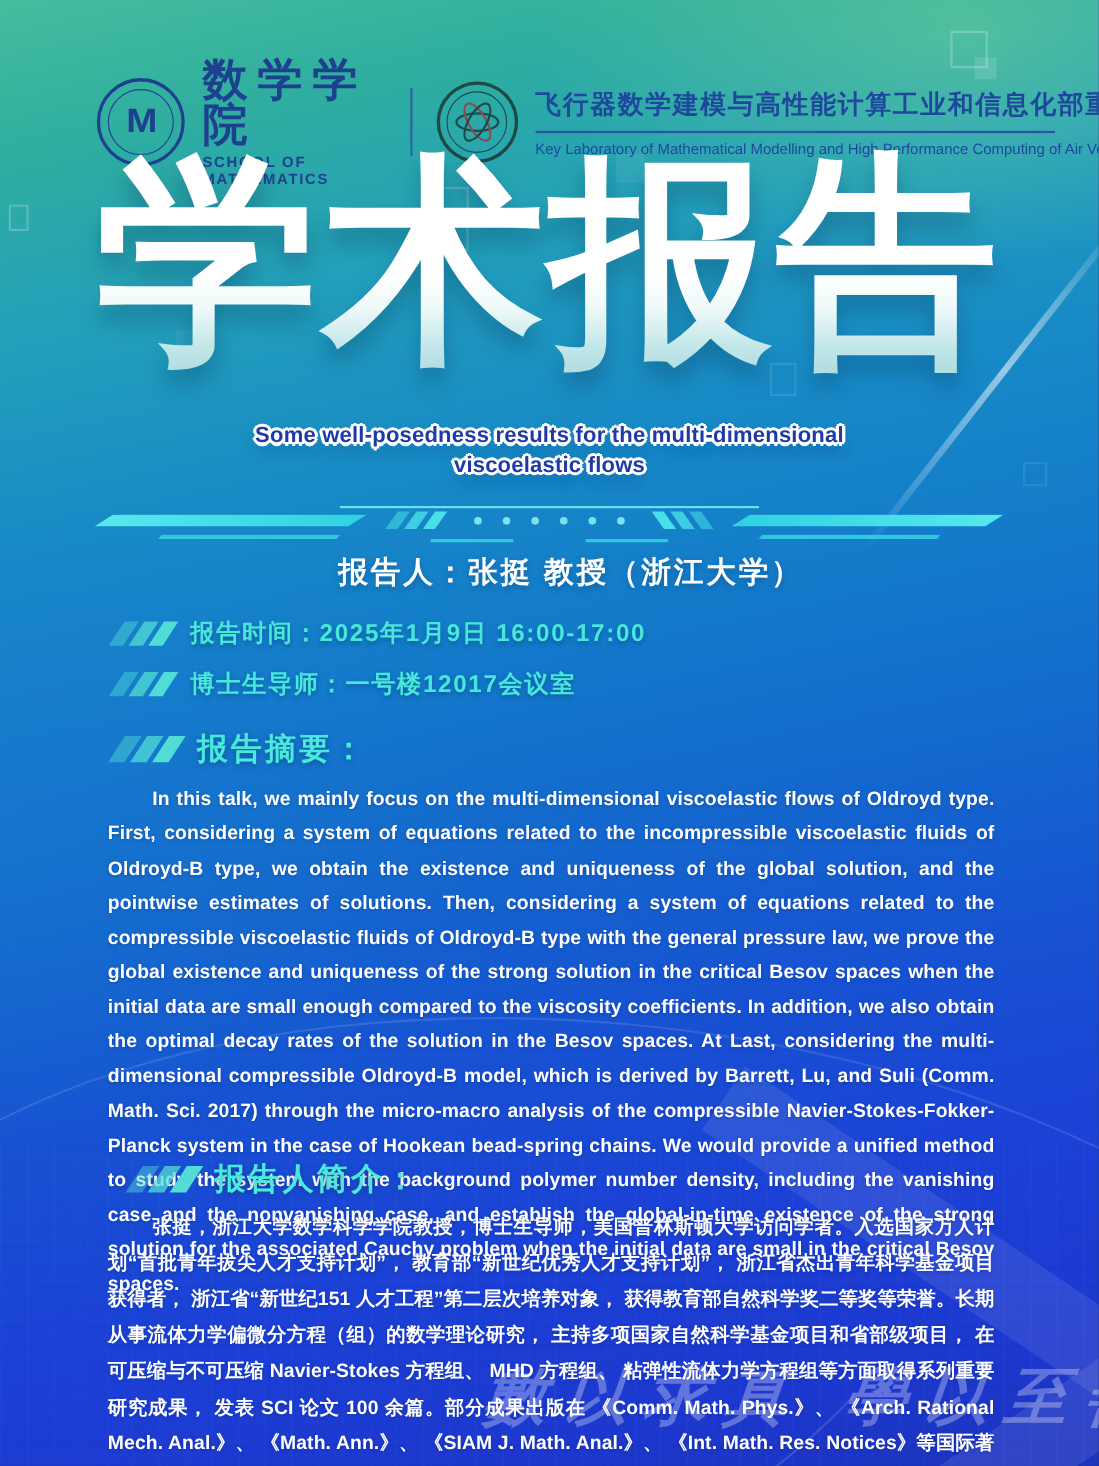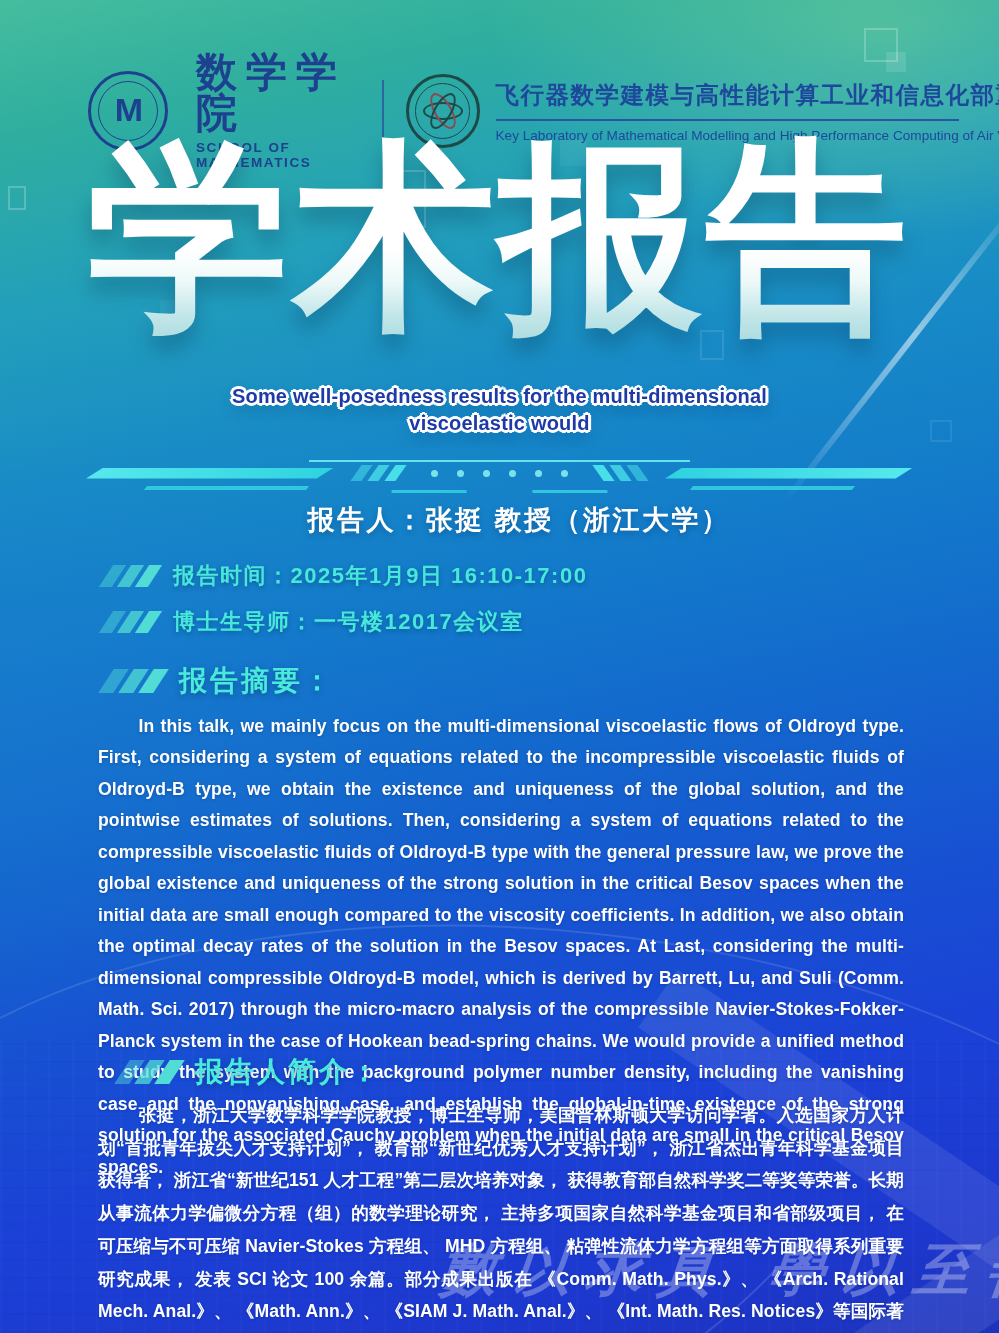--- a/index.html
+++ b/index.html
@@ -41,21 +41,21 @@
   }
 
   
   .header{position:absolute;left:88px;top:52px;right:40px;display:flex;align-items:center;}
   .seal{border-radius:50%;border:3px solid #1e418f;display:flex;align-items:center;justify-content:center;flex:none;}
   .seal-inner{border-radius:50%;border:1px solid #1e418f;width:82%;height:82%;
               display:flex;align-items:center;justify-content:center;}
   .seal-m{font-size:34px;font-weight:900;color:#1e418f;font-family:"Liberation Sans",sans-serif;
           transform:scaleY(.9);letter-spacing:-2px;}
   .school-seal{width:80px;height:80px;}
-  .school-names{margin-left:28px;}
+  .school-names{margin-left:16px;}
   .school-cn{font-size:41px;font-weight:900;color:#1e418f;letter-spacing:9px;line-height:1;}
   .school-en{font-size:13.5px;font-weight:700;color:#1e418f;letter-spacing:1.6px;margin-top:6px;}
   .vline{width:2px;height:62px;background:#2a55a0;opacity:.8;margin:0 22px 0 26px;flex:none;}
   .lab-seal{width:74px;height:74px;border-color:#1d4a46;}
   .atom{position:relative;width:46px;height:46px;}
   .atom span{position:absolute;left:50%;top:50%;width:40px;height:18px;margin:-9px 0 0 -20px;
              border:2px solid #1d4a46;border-radius:50%;}
   .atom span:nth-child(1){transform:rotate(0deg);}
   .atom span:nth-child(2){transform:rotate(60deg);border-color:#8a4a52;}
   .atom span:nth-child(3){transform:rotate(120deg);}
@@ -194,21 +194,21 @@
     </div>
     <div class="lab-names">
       <div class="lab-cn">飞行器数学建模与高性能计算工业和信息化部重点实验室</div>
       <div class="lab-en">Key Laboratory of Mathematical Modelling and High Performance Computing of Air Vehicles</div>
     </div>
   </div>
 
   <div class="hero-title">学术报告</div>
   <div class="hero-sub">
     <div>Some well-posedness results for the multi-dimensional</div>
-    <div>viscoelastic would</div>
+    <div>viscoelastic flows</div>
   </div>
 
   <div class="divider">
     <div class="dv-topline"></div>
     <div class="dv-row">
       <div class="dv-bar l"></div>
       <div class="dv-slashes">
           <i></i>
           <i></i>
           <i></i>
@@ -237,21 +237,21 @@
   <div class="speaker">报告人：张挺  教授（浙江大学）</div>
 
   <div class="details">
     <div class="drow">
       <span class="slashes">
           <i></i>
           <i></i>
           <i></i>
         </span>
       <span class="dtext">报告时间：</span>
-      <span class="dtext">2025年1月9日  16:10-17:00</span>
+      <span class="dtext">2025年1月9日  16:00-17:00</span>
     </div>
     <div class="drow">
       <span class="slashes">
           <i></i>
           <i></i>
           <i></i>
         </span>
       <span class="dtext">博士生导师：</span>
       <span class="dtext">一号楼12017会议室</span>
     </div>

